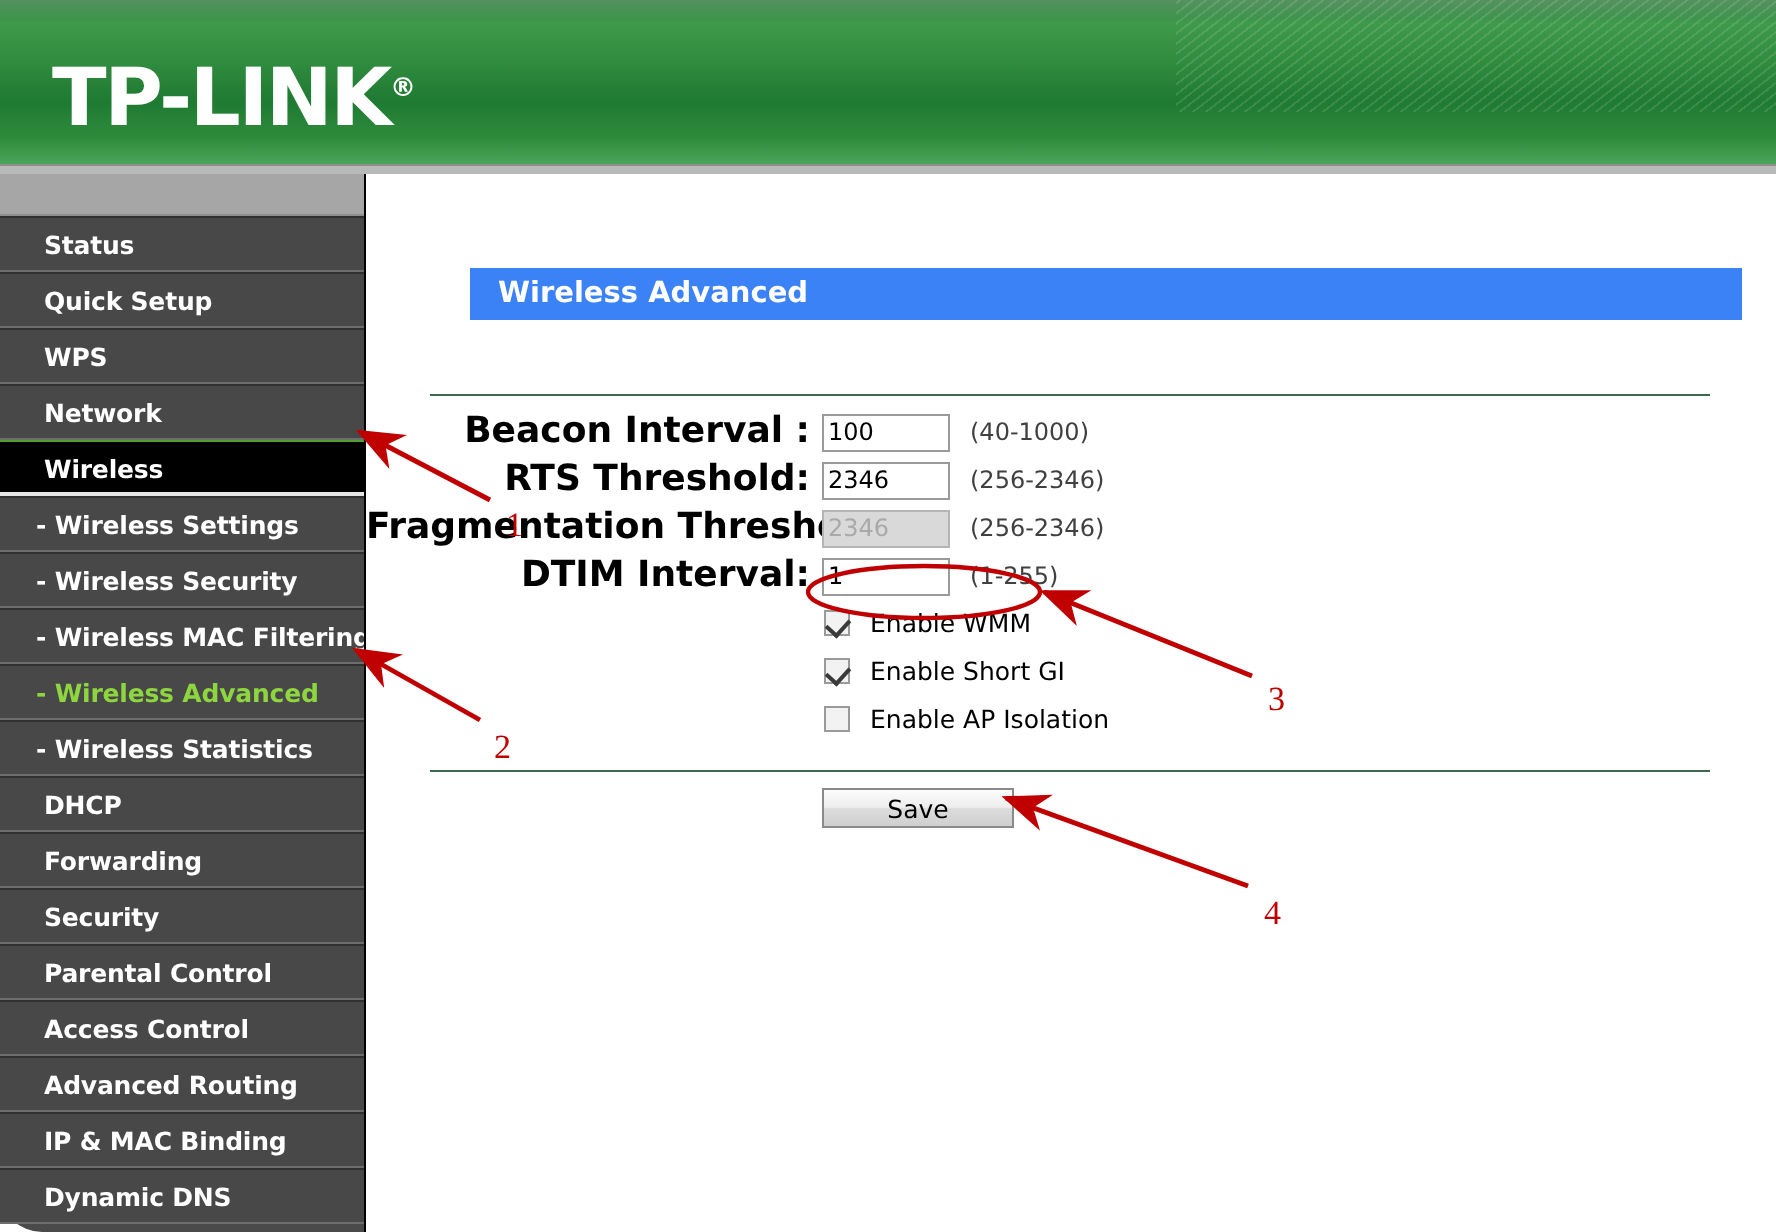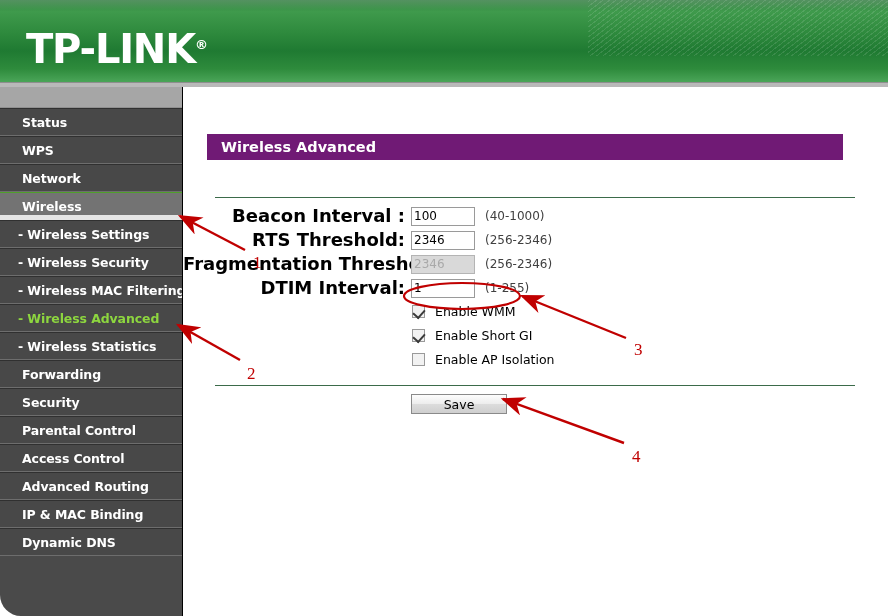--- a/index.html
+++ b/index.html
@@ -105,46 +105,46 @@
     padding-left: 22px;
     box-sizing: border-box;
     white-space: nowrap;
     font-family: "DejaVu Sans", sans-serif;
     letter-spacing: -0.1px;
   }
   .menu-item.sub {
     padding-left: 18px;
   }
   .menu-item.active {
-    background: #737373;
+    background: #000000;
     color: #ffffff;
     border-top: 1px solid #4f9f2a;
-    border-bottom: 5px solid #e5e5e5;
+    border-bottom: 2px solid #e5e5e5;
   }
   .menu-item.current {
     color: #8dd63f;
   }
 
   
   #content {
     position: absolute;
     left: 182px; top: 87px;
     width: 706px;
     height: 529px;
     background: #ffffff;
     border-left: 1px solid #000000;
     box-sizing: border-box;
   }
   #title-bar {
     position: absolute;
-    left: 24px;
+    left: 52px;
     top: 47px;
     width: 636px;
     height: 26px;
-    background: #701a75;
+    background: #3b82f6;
     color: #ffffff;
     font-size: 14.5px;
     font-weight: bold;
     line-height: 26px;
     padding-left: 14px;
     box-sizing: border-box;
     font-family: "DejaVu Sans", sans-serif;
   }
   .rule {
     position: absolute;
@@ -284,28 +284,30 @@
     <div id="header-top-shade"></div>
     <div id="header-hatch"></div>
     <div id="logo"><span>TP-LINK</span><span id="logo-reg">®</span></div>
   </div>
   <div id="header-bottom-line"></div>
 
   <div id="sidebar">
     <div id="sidebar-top-band"></div>
     <div id="menu-list">
         <div class="menu-item">Status</div>
+        <div class="menu-item">Quick Setup</div>
         <div class="menu-item">WPS</div>
         <div class="menu-item">Network</div>
         <div class="menu-item active">Wireless</div>
         <div class="menu-item sub">- Wireless Settings</div>
         <div class="menu-item sub">- Wireless Security</div>
         <div class="menu-item sub">- Wireless MAC Filtering</div>
         <div class="menu-item sub current">- Wireless Advanced</div>
         <div class="menu-item sub">- Wireless Statistics</div>
+        <div class="menu-item">DHCP</div>
         <div class="menu-item">Forwarding</div>
         <div class="menu-item">Security</div>
         <div class="menu-item">Parental Control</div>
         <div class="menu-item">Access Control</div>
         <div class="menu-item">Advanced Routing</div>
         <div class="menu-item">IP &amp; MAC Binding</div>
         <div class="menu-item">Dynamic DNS</div>
       </div>
   </div>
 

